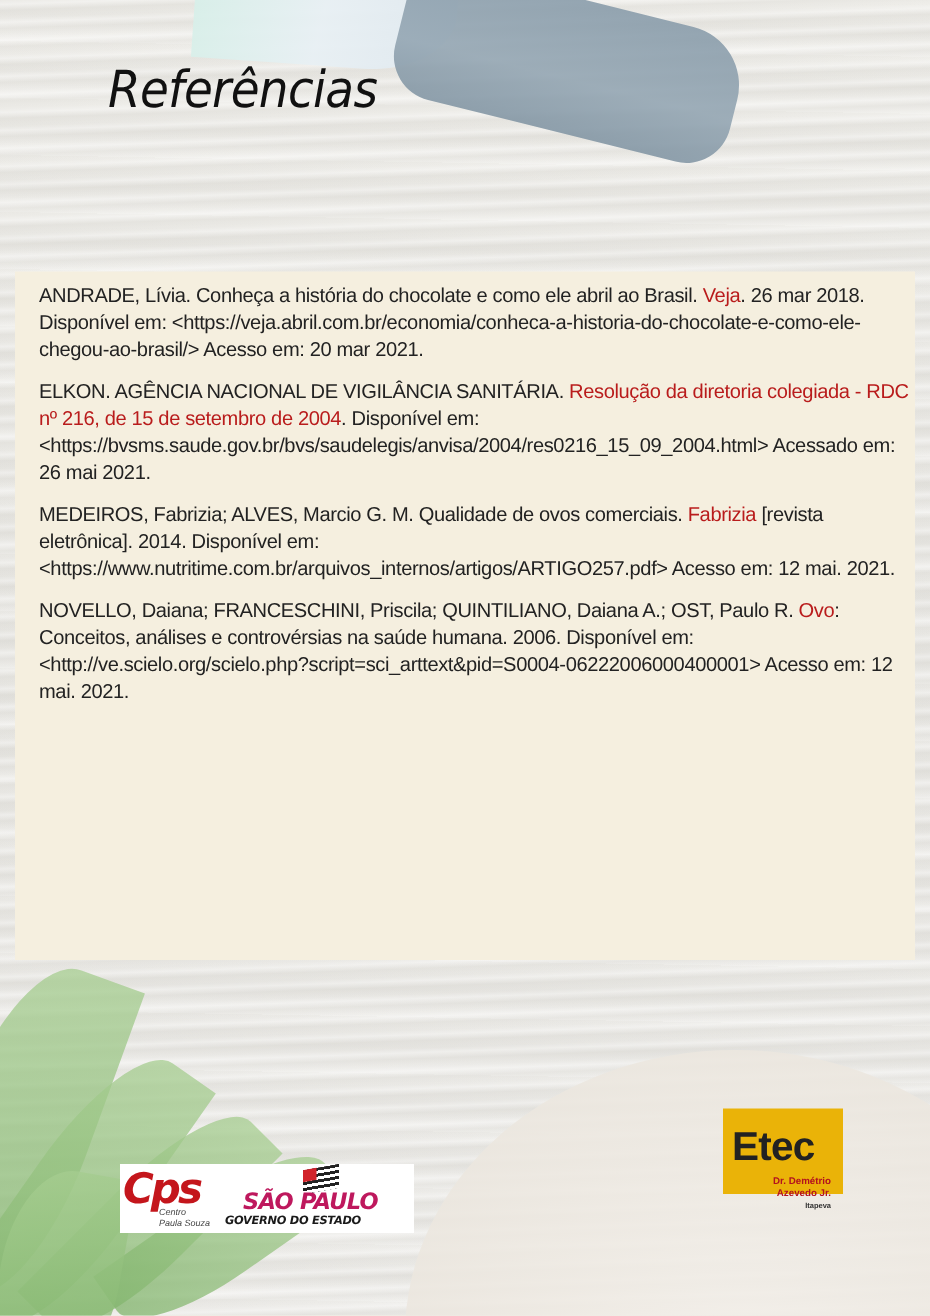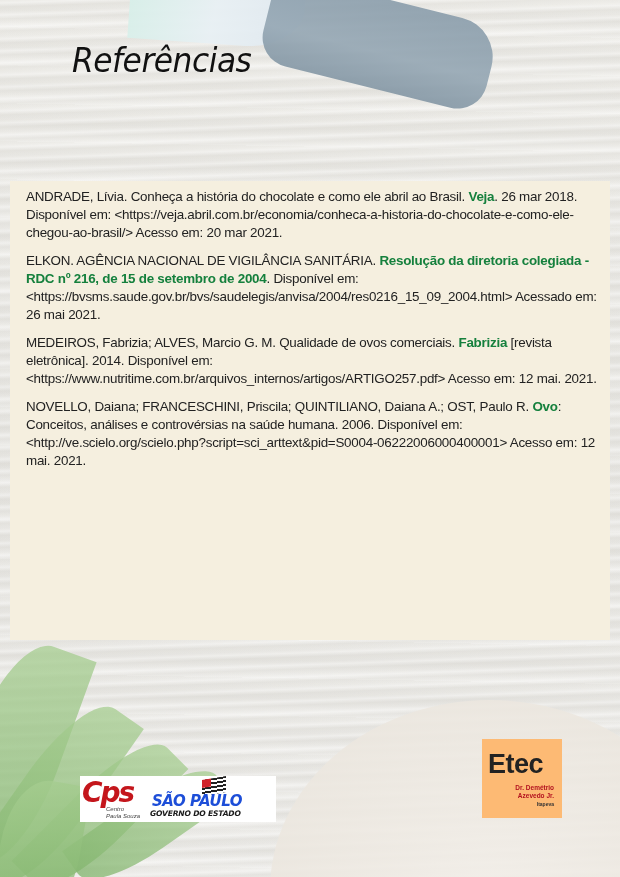--- a/index.html
+++ b/index.html
@@ -42,21 +42,21 @@
     .panel {
       position: absolute; left: 10px; top: 181px; width: 600px; height: 459px;
       background: #f5efdf;
     }
     .refs {
       position: absolute; left: 26px; top: 188px; width: 580px;
       font-size: 13.4px; line-height: 18px; color: #222;
       letter-spacing: -0.25px;
     }
     .ref { margin: 0 0 10px 0; }
-    .ref b { font-weight: bold; color: #15803d; }
+    .ref b { font-weight: normal; color: #b91c1c; }
     
     .leaf {
       position: absolute; background: linear-gradient(160deg, #a9cf93, #7fb36a);
       border-radius: 50% 0 50% 0; opacity: 0.75;
     }
     
     .bread {
       position: absolute; left: 270px; top: 700px; width: 440px; height: 380px;
       border-radius: 50%;
       background: radial-gradient(ellipse at center, #f2eee8 0%, #ebe6de 80%, #e8cdb0 92%, #e3c2a3 100%);
@@ -80,31 +80,31 @@
     .sp-block { position: relative; width: 120px; height: 46px; }
     .sp-flag {
       position: absolute; left: 52px; top: 2px; width: 24px; height: 16px;
       background: repeating-linear-gradient(180deg, #222 0px, #222 2px, #fff 2px, #fff 4px);
       transform: skewY(-10deg);
     }
     .sp-flag::before {
       content: ""; position: absolute; left: 0; top: 0; width: 9px; height: 8px; background: #d2232a;
     }
     .sp-title {
-      position: absolute; left: 2px; top: 16px;
+      position: absolute; left: 12px; top: 16px;
       font-family: "DejaVu Sans", sans-serif; font-weight: bold;
-      font-size: 15px; color: #1d4ed8; letter-spacing: -0.5px; text-align: center;
+      font-size: 15px; color: #be185d; letter-spacing: -0.5px; text-align: center;
     }
     .sp-sub {
       position: absolute; left: 0; top: 33px;
       font-family: "DejaVu Sans", sans-serif; font-weight: bold;
       font-size: 7.6px; color: #1a1a1a; letter-spacing: -0.2px;
     }
     .logo-etec {
-      position: absolute; left: 482px; top: 739px; width: 80px; height: 79px; background: #fdba74;
+      position: absolute; left: 482px; top: 739px; width: 80px; height: 57px; background: #eab308;
     }
     .etec-word {
       position: absolute; left: 6px; top: 10px;
       font-family: "Liberation Sans", sans-serif; font-weight: bold;
       font-size: 27px; color: #222; letter-spacing: -0.5px;
     }
     .etec-line1, .etec-line2 {
       position: absolute; right: 8px; font-size: 6.5px; font-weight: bold; color: #b3121f;
     }
     .etec-line1 { top: 45px; }

